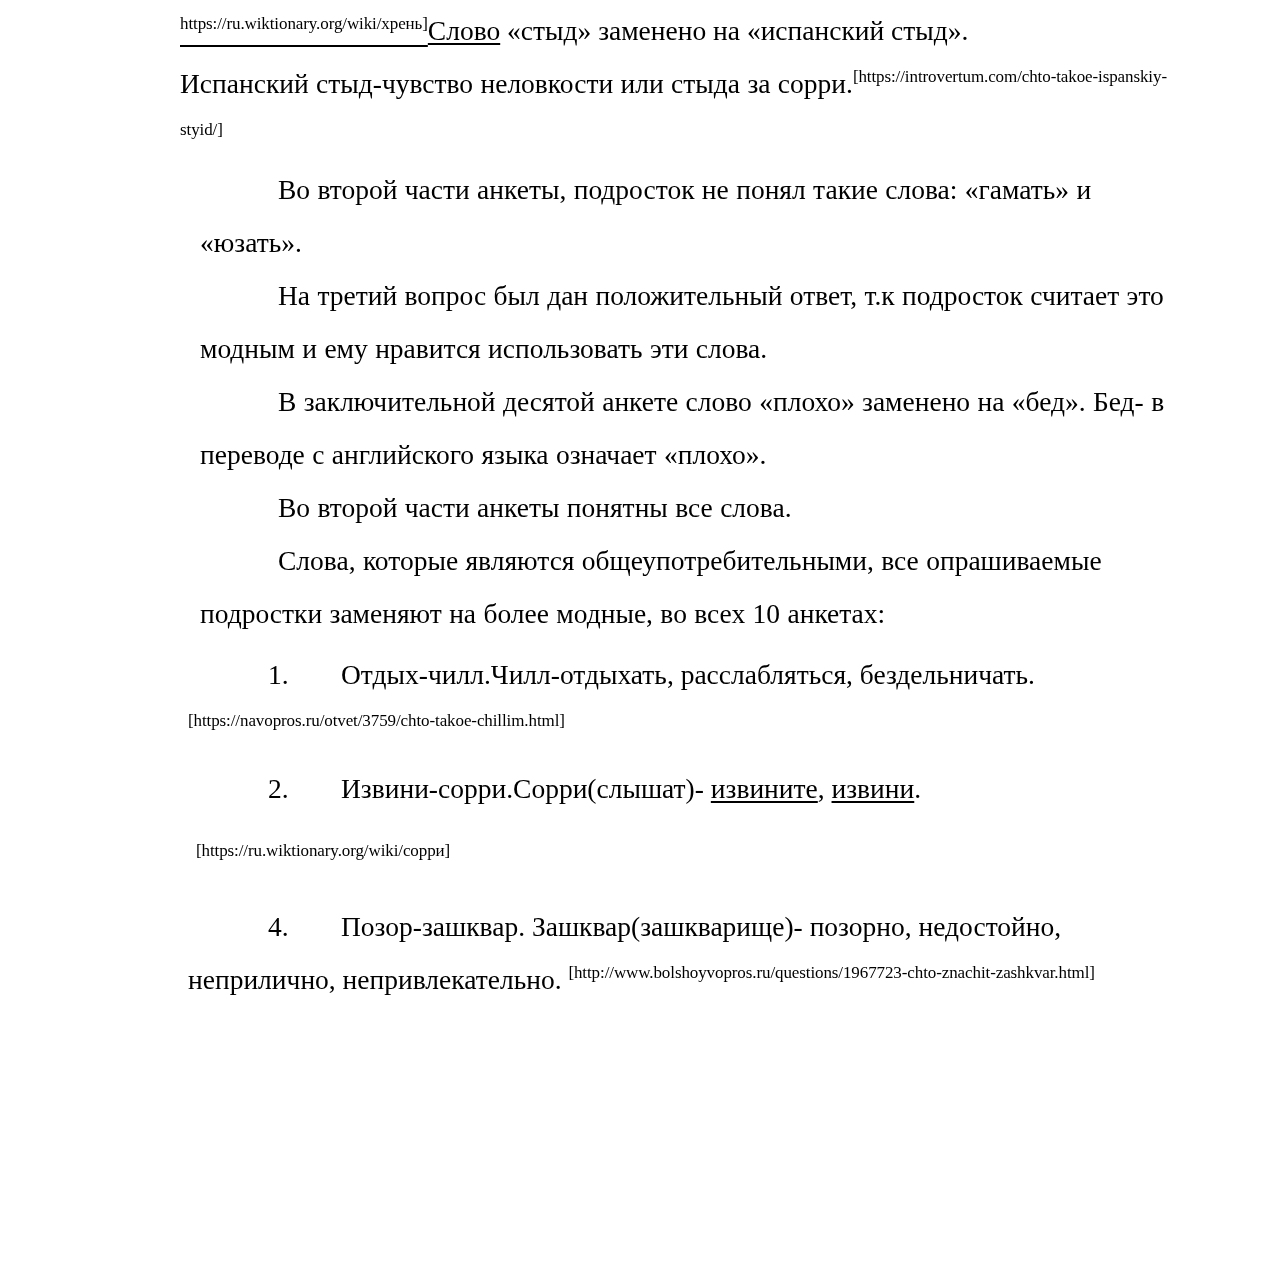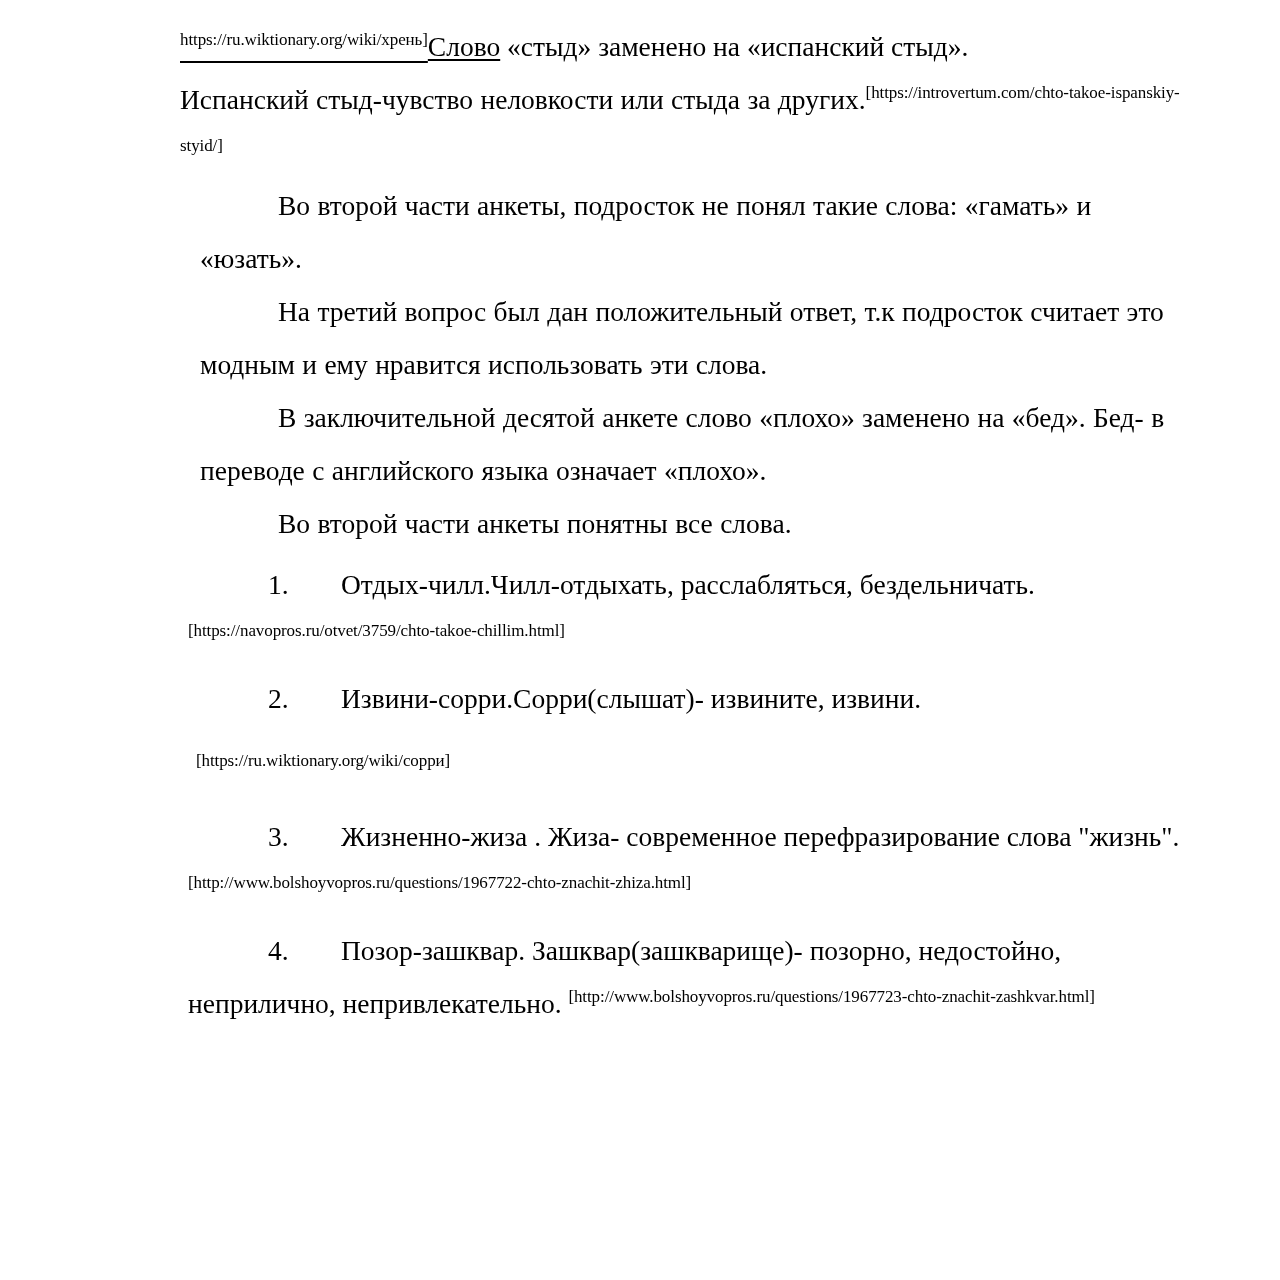--- a/index.html
+++ b/index.html
@@ -43,37 +43,38 @@
     font-size: 17px;
     line-height: 0;
     vertical-align: 0.62em;
     letter-spacing: -0.1px;
   }
   
   .first-line {
     margin: 0;
     font-size: 27.5px;
     line-height: 53px;
-    padding-top: 20px;
+    padding-top: 4px;
   }
   .url-lead {
     font-size: 17px;
     vertical-align: 0.62em;
     line-height: 0;
     text-decoration: underline;
     text-underline-offset: 0.95em;
     text-decoration-thickness: 1.5px;
     letter-spacing: -0.1px;
   }
   .u-word {
     text-decoration: underline;
     text-underline-offset: 3px;
     text-decoration-thickness: 1.5px;
   }
   .link-u {
+    text-decoration: underline;
     text-underline-offset: 3px;
     text-decoration-thickness: 1.5px;
   }
   .list-item {
     margin: 8px;
     font-size: 27.5px;
     line-height: 53px;
     padding-left: 0;
   }
   .num {
@@ -89,35 +90,35 @@
   }
 </style>
 </head>
 <body>
 
 <div class="page">
   <div class="body-col">
 
     <p class="first-line"><span class="url-lead">https://ru.wiktionary.org/wiki/хрень]</span><span class="u-word">Слово</span><span> «стыд» заменено на «испанский стыд».</span></p>
 
-    <p class="para"><span>Испанский стыд-чувство неловкости или стыда за других.</span><span class="sup">[https://introvertum.com/chto-takoe-ispanskiy-styid/]</span></p>
+    <p class="para"><span>Испанский стыд-чувство неловкости или стыда за сорри.</span><span class="sup">[https://introvertum.com/chto-takoe-ispanskiy-styid/]</span></p>
 
     <p class="para indent">Во второй части анкеты, подросток не понял такие слова: «гамать» и «юзать».</p>
 
     <p class="para indent">На третий вопрос был дан положительный ответ, т.к подросток считает это модным и ему нравится использовать эти слова.</p>
 
     <p class="para indent">В заключительной десятой анкете слово «плохо» заменено на «бед». Бед- в переводе с английского языка означает «плохо».</p>
 
     <p class="para indent">Во второй части анкеты понятны все слова.</p>
 
 
+    <p class="para indent">Слова, которые являются общеупотребительными, все опрашиваемые подростки заменяют на более модные, во всех 10 анкетах:</p>
 
     <p class="list-item"><span class="num">1.</span><span>Отдых-чилл.Чилл-отдыхать, расслабляться, бездельничать.</span><span class="sup">[https://navopros.ru/otvet/3759/chto-takoe-chillim.html]</span></p>
 
     <p class="list-item"><span class="num">2.</span><span>Извини-сорри.Сорри(слышат)- </span><span class="link-u">извините</span><span>, </span><span class="link-u">извини</span><span>.</span></p>
     <p class="contline"><span class="sup">[https://ru.wiktionary.org/wiki/сорри]</span></p>
 
-    <p class="list-item"><span class="num">3.</span><span>Жизненно-жиза . Жиза- современное перефразирование слова "жизнь".</span><span class="sup">[http://www.bolshoyvopros.ru/questions/1967722-chto-znachit-zhiza.html]</span></p>
 
     <p class="list-item"><span class="num">4.</span><span>Позор-зашквар. Зашквар(зашкварище)- позорно, недостойно, неприлично, непривлекательно. </span><span class="sup">[http://www.bolshoyvopros.ru/questions/1967723-chto-znachit-zashkvar.html]</span></p>
 
   </div>
 </div>
 
 </body></html>

